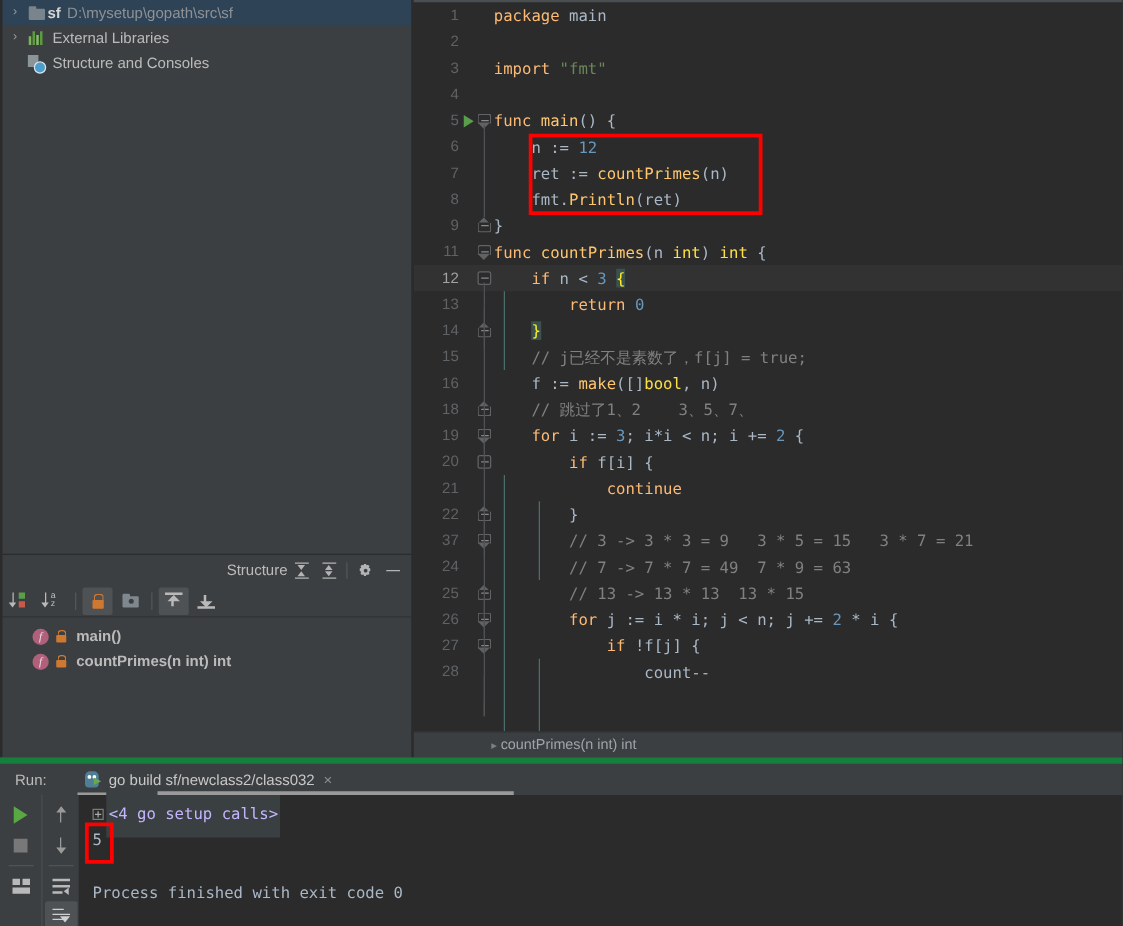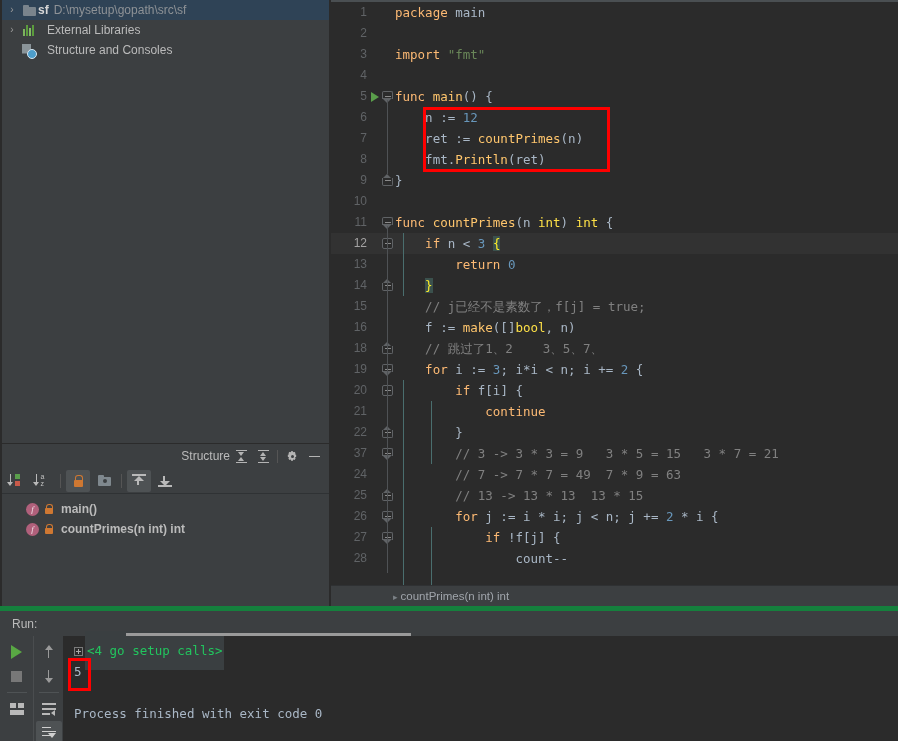--- a/index.html
+++ b/index.html
@@ -23,21 +23,21 @@
     display: flex; align-items: center; height: 20px;
     font-size: 12px; color: #bbbbbb; padding-left: 4px; white-space: nowrap;
   }
   .tree-row.selected { background: #2f4356; }
   .tw-arrow {
     width: 16px; text-align: center; color: #9a9a9a; font-size: 10px;
     flex: 0 0 16px; line-height: 20px;
   }
   .tw-arrow.empty { color: transparent; }
   .tw-icon { flex: 0 0 18px; display:flex; align-items:center; justify-content:center; }
-  .tw-label { margin-left: 9px; }
+  .tw-label { margin-left: 4px; }
   .mod-name { color: #d6d6d6; font-weight: bold; font-size: 12px; }
   .mod-path { color: #8e9296; font-size: 12px; margin-left: 5px; }
 
   
   .ico-folder { width:13px; height:11px; position:relative; }
   .ico-folder:before {
     content:''; position:absolute; left:0; top:2px; width:13px; height:9px;
     background:#7a848c; border-radius:1px;
   }
   .ico-folder:after {
@@ -312,21 +312,21 @@
   .g-softwrap i:nth-child(2){ top:4px; width:14px; }
   .g-softwrap i:nth-child(3){ top:8px; width:9px; }
   .g-softwrap em { position:absolute; right:0; top:6px; border-left:4px solid transparent; border-right:4px solid transparent; border-top:5px solid #d0d0d0;}
 
   #console {
     position:absolute; left:63px; top:0; width:835px; height:110px;
     background:#2b2b2b; padding-top:4px;
     font-family:"DejaVu Sans Mono", monospace; font-size:12.5px;
   }
   .con-line { height:21px; line-height:21px; white-space:pre; padding-left:11px; color:#a9b7c6; }
-  .setup-chip { background:#3a3f41; color:#22c55e; padding:12px 2px; }
+  .setup-chip { background:#3a3f41; color:#c4b5fd; padding:12px 2px; }
   .setup-plus {
     display:inline-block; width:9px; height:9px; border:1px solid #7b7b7b;
     position:relative; vertical-align:middle; margin-right:2px; background:#2b2b2b;
   }
   .setup-plus:before { content:''; position:absolute; left:3px; top:1px; width:1px; height:5px; background:#aaa;}
   .setup-plus:after { content:''; position:absolute; left:1px; top:3px; width:5px; height:1px; background:#aaa;}
 
   
   .redbox { position:absolute; border:3px solid #ff0000; pointer-events:none; z-index:50; }
   
@@ -462,21 +462,20 @@
     <div id="editor">
         <div class="code-line"><span class="ln">1</span><span class="code-text"><span class="kw">package</span><span class="plain"> </span><span class="plain">main</span></span></div>
         <div class="code-line"><span class="ln">2</span><span class="code-text"></span></div>
         <div class="code-line"><span class="ln">3</span><span class="code-text"><span class="kw">import</span><span class="plain"> </span><span class="str">"fmt"</span></span></div>
         <div class="code-line"><span class="ln">4</span><span class="code-text"></span></div>
         <div class="code-line"><span class="ln">5</span><span class="gutter-run"></span><span class="fold open"><span class="box"></span><span class="dash"></span></span><span class="code-text"><span class="kw">func</span><span class="plain"> </span><span class="fn">main</span><span class="plain">() {</span></span></div>
         <div class="code-line"><span class="ln">6</span><span class="code-text"><span class="plain">    n := </span><span class="num">12</span></span></div>
         <div class="code-line"><span class="ln">7</span><span class="code-text"><span class="plain">    ret := </span><span class="fn">countPrimes</span><span class="plain">(n)</span></span></div>
         <div class="code-line"><span class="ln">8</span><span class="code-text"><span class="plain">    fmt.</span><span class="fn">Println</span><span class="plain">(ret)</span></span></div>
         <div class="code-line"><span class="ln">9</span><span class="fold end"><span class="box"></span><span class="dash"></span></span><span class="code-text"><span class="plain">}</span></span></div>
-        <div class="code-line"><span class="ln">10</span><span class="code-text"></span></div>
         <div class="code-line"><span class="ln">11</span><span class="fold open"><span class="box"></span><span class="dash"></span></span><span class="code-text"><span class="kw">func</span><span class="plain"> </span><span class="fn">countPrimes</span><span class="plain">(n </span><span class="typ">int</span><span class="plain">) </span><span class="typ">int</span><span class="plain"> {</span></span></div>
         <div class="code-line current"><span class="ln">12</span><span class="fold "><span class="box"></span><span class="dash"></span></span><span class="code-text"><span class="plain">    </span><span class="kw">if</span><span class="plain"> n &lt; </span><span class="num">3</span><span class="plain"> </span><span class="brace-hl">{</span></span></div>
         <div class="code-line"><span class="ln">13</span><span class="code-text"><span class="plain">        </span><span class="kw">return</span><span class="plain"> </span><span class="num">0</span></span></div>
         <div class="code-line"><span class="ln">14</span><span class="fold end"><span class="box"></span><span class="dash"></span></span><span class="code-text"><span class="plain">    </span><span class="brace-hl">}</span></span></div>
         <div class="code-line"><span class="ln">15</span><span class="code-text"><span class="plain">    </span><span class="cmt">// j已经不是素数了，f[j] = true;</span></span></div>
         <div class="code-line"><span class="ln">16</span><span class="code-text"><span class="plain">    f := </span><span class="fn">make</span><span class="plain">([]</span><span class="typ">bool</span><span class="plain">, n)</span></span></div>
         <div class="code-line"><span class="ln">18</span><span class="fold end"><span class="box"></span><span class="dash"></span></span><span class="code-text"><span class="plain">    </span><span class="cmt">// 跳过了1、2    3、5、7、</span></span></div>
         <div class="code-line"><span class="ln">19</span><span class="fold open"><span class="box"></span><span class="dash"></span></span><span class="code-text"><span class="plain">    </span><span class="kw">for</span><span class="plain"> i := </span><span class="num">3</span><span class="plain">; i*i &lt; n; i += </span><span class="num">2</span><span class="plain"> {</span></span></div>
         <div class="code-line"><span class="ln">20</span><span class="fold "><span class="box"></span><span class="dash"></span></span><span class="code-text"><span class="plain">        </span><span class="kw">if</span><span class="plain"> f[i] {</span></span></div>
         <div class="code-line"><span class="ln">21</span><span class="code-text"><span class="plain">            </span><span class="kw">continue</span></span></div>
@@ -501,20 +500,30 @@
         <div class="indentline" style="left: 100px; top: 525px; height: 63px;"></div>
       </div>
     <div id="breadcrumb">
       <span class="crumb">countPrimes(n int) int</span>
     </div>
   </div>
 
   <div id="run-panel">
     <div id="run-tabbar">
       <span id="run-label">Run:</span>
+      <span id="run-tab">
+        <span class="ico-go">
+          <span class="eye1"></span>
+            <span class="eye2"></span>
+            <span class="play"></span>
+        </span>
+        <span>go build sf/newclass2/class032</span>
+        <span class="tab-close">×</span>
+        <span class="tab-underline"></span>
+      </span>
     </div>
     <div id="run-body">
       <div id="run-side">
         <span class="rbtn">
             <span class="g-play"></span>
           </span>
         <span class="rbtn">
             <span class="g-stop"></span>
           </span>
         <span style="width:20px;height:1px;background:#4f5355;margin:4px 0;"></span>

